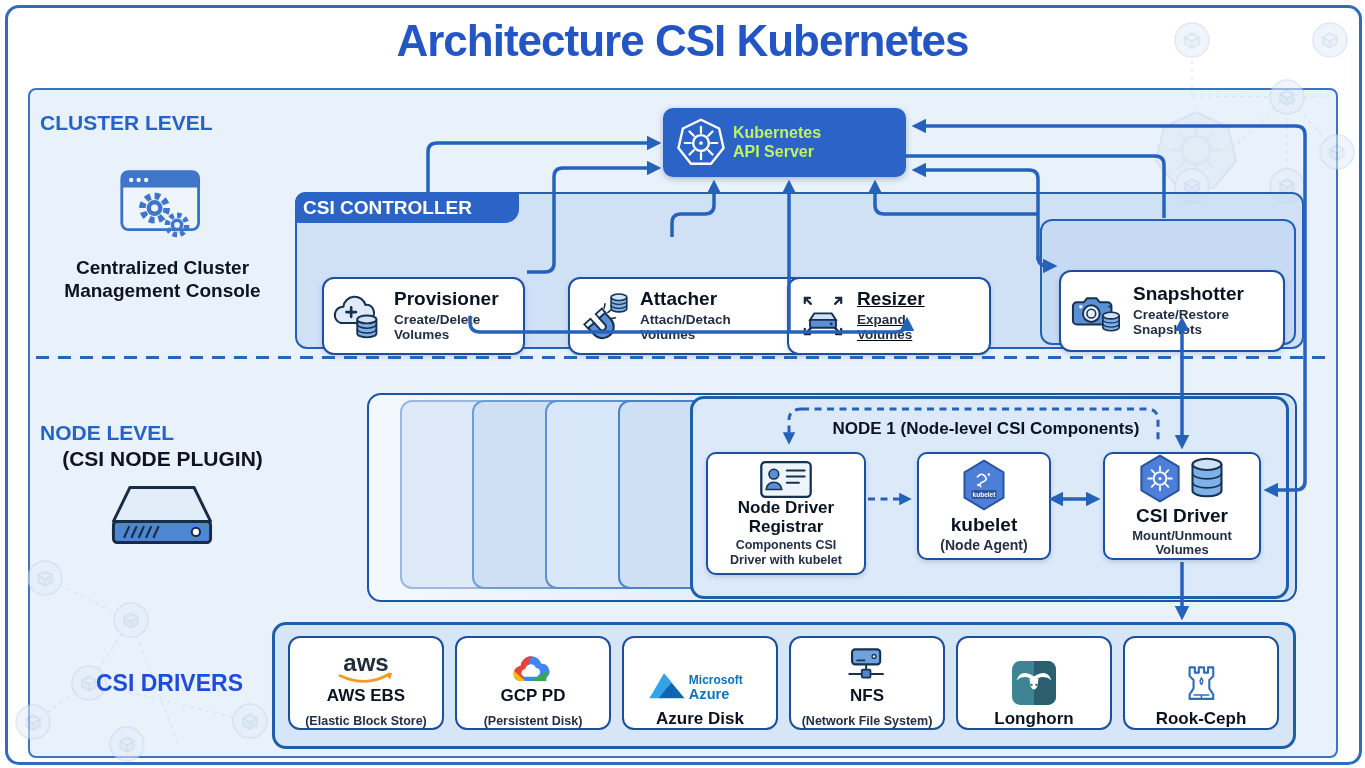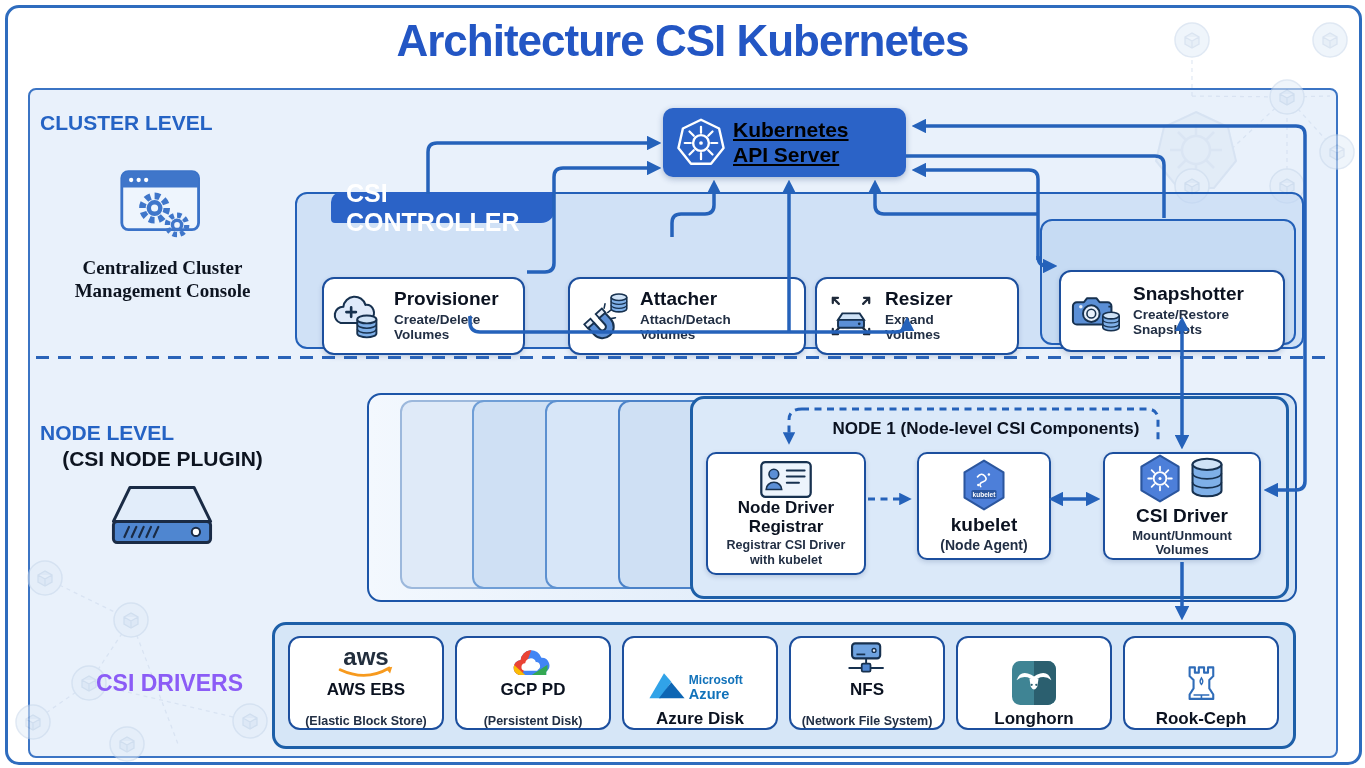--- a/index.html
+++ b/index.html
@@ -9,26 +9,26 @@
   .frame{left:5px;top:5px;width:1351px;height:754px;border:3px solid #2e6cbe;border-radius:14px;}
   .title{left:0;top:16px;width:100%;text-align:center;font-size:44px;font-weight:bold;
          color:#2356c4;letter-spacing:-1px;}
   .mainpanel{left:28px;top:88px;width:1306px;height:666px;background:#e9f1fb;
              border:2px solid #3b74c4;border-radius:8px;}
   .lvl-blue{font-size:21px;font-weight:bold;color:#2563c4;text-align:left;}
   .lvl-dark{font-size:21px;font-weight:bold;color:#0d1420;text-align:center;}
   .caption{font-size:19px;font-weight:bold;color:#0d1420;text-align:center;line-height:1.22;}
   .apibox{left:663px;top:108px;width:243px;height:69px;background:#2b63c7;border-radius:10px;
           display:flex;align-items:center;box-shadow:0 2px 6px rgba(20,50,110,.3);}
-  .apitext{color:#000000;font-size:21px;font-weight:bold;line-height:1.18;margin-left:6px;text-decoration:underline;}
+  .apitext{color:#bef264;font-size:16px;font-weight:bold;line-height:1.18;margin-left:6px;}
   .ctr{left:295px;top:192px;width:1005px;height:153px;background:rgba(187,212,242,.55);
        border:2.5px solid #2360b8;border-radius:12px;}
   .ctrtab{left:295px;top:192px;width:224px;height:31px;background:#2b63c7;
-          border-radius:10px 4px 14px 4px;color:#fff;font-size:25px;font-weight:bold;
-          display:flex;align-items:center;padding-left:15px;box-sizing:border-box;margin-left:36px;}
+          border-radius:10px 4px 14px 4px;color:#fff;font-size:19px;font-weight:bold;
+          display:flex;align-items:center;padding-left:8px;box-sizing:border-box;}
   .subpanel{left:1040px;top:219px;width:252px;height:122px;background:#c6dbf3;
             border:2.5px solid #2360b8;border-radius:12px;}
   .wbox{background:#ffffff;border:2.5px solid #1c4f9e;border-radius:12px;
         box-shadow:0 2px 5px rgba(23,52,105,.18);display:flex;align-items:center;
         gap:8px;padding:0 8px;box-sizing:border-box;margin-top:40px;}
   .btitle{font-size:19px;font-weight:bold;color:#0b1220;line-height:1.05;}
   .bsub{font-size:13.5px;font-weight:600;color:#222f44;line-height:1.15;margin-top:3px;}
   .nodectr{left:367px;top:393px;width:926px;height:205px;border:2.5px solid #1c55a8;border-radius:14px;
            background:linear-gradient(90deg,#f3f8fe 0%,#e2edfa 40%,#d3e4f6 100%);}
   .card{top:400px;width:150px;height:185px;border-radius:12px;}
@@ -40,23 +40,23 @@
         box-shadow:0 2px 5px rgba(23,52,105,.18);display:flex;flex-direction:column;
         align-items:center;justify-content:center;text-align:center;box-sizing:border-box;}
   .ntitle{font-size:17px;font-weight:bold;color:#0b1220;line-height:1.1;}
   .nsub{font-size:12.5px;font-weight:600;color:#222f44;line-height:1.15;margin-top:2px;}
   .drvctr{left:272px;top:622px;width:1018px;height:121px;background:#d6e6f7;
           border:3px solid #1d5fa8;border-radius:14px;}
   .drvbox{top:636px;width:156px;height:94px;background:#ffffff;border:2.5px solid #1c4f9e;
           border-radius:12px;display:flex;flex-direction:column;align-items:center;
           justify-content:flex-end;text-align:center;box-sizing:border-box;}
   .dname{font-size:17px;font-weight:bold;color:#0b1220;line-height:1.05;}
-  .dsub{font-size:12.5px;font-weight:600;color:#222f44;line-height:1.05;margin-top:16px;}
+  .dsub{font-size:12.5px;font-weight:600;color:#222f44;line-height:1.05;margin-top:10px;}
   .drvlabel{left:62px;top:670px;width:215px;text-align:center;font-size:23px;
-            font-weight:bold;color:#8b5cf6;}
+            font-weight:bold;color:#1d4ed8;}
   svg{display:block;}
   #wires{left:0;top:0;pointer-events:none;}
   .wire{fill:none;stroke:#2562ba;stroke-width:3.5px;}
   .wdash{stroke-dasharray:7 5.5;stroke-width:3px;}
 </style>
 </head>
 <body>
 
 <div id="stage">
 
@@ -108,21 +108,21 @@
       <circle cx="38" cy="42" r="8.5" fill="#3f76ca"></circle>
         <circle cx="38" cy="42" r="3.8" fill="#eef5fd"></circle>
     </g>
     <g transform="translate(62,60) scale(.8)">
       <circle r="13" fill="none" stroke="#3f76ca" stroke-width="7" stroke-dasharray="5.8 4.35"></circle>
       <circle r="8.5" fill="#3f76ca"></circle>
         <circle r="3.8" fill="#eef5fd"></circle>
     </g>
   </svg>
 
-  <div class="abs caption" style="left:25px;top:256px;width:275px;font-family:Liberation Serif, serif;">
+  <div class="abs caption" style="left:25px;top:256px;width:275px;">
     <div>Centralized  Cluster</div>
     <div>Management Console</div>
   </div>
 
   <div class="abs lvl-blue" style="left:40px;top:421px;width:245px;">NODE LEVEL</div>
   <div class="abs lvl-dark" style="left:30px;top:447px;width:265px;">(CSI NODE PLUGIN)</div>
 
   <svg class="abs" style="left:105px;top:482px;" width="114" height="66" viewBox="0 0 124 72">
     <polygon points="27,6 97,6 115,43 9,43" fill="#e2edfa" stroke="#1a2b45" stroke-width="3.2" stroke-linejoin="round"></polygon>
     <rect x="9" y="43" width="106" height="23" rx="4" fill="#4f86d0" stroke="#1a2b45" stroke-width="3.2"></rect>
@@ -165,21 +165,21 @@
         <ellipse cx="0" cy="-8" rx="11" ry="4.5" fill="#cfe2f6" stroke="#17314f" stroke-width="2.2"></ellipse>
         <path d="M-11,-2.5 a11,4.5 0 0 0 22,0 M-11,3 a11,4.5 0 0 0 22,0" fill="none" stroke="#17314f" stroke-width="1.7"></path>
       </g>
     </svg>
     <div>
       <div class="btitle">Attacher</div>
       <div class="bsub" style="width:110px;">Attach/Detach Volumes</div>
     </div>
   </div>
 
-  <div class="abs wbox" style="left:815px;top:237px;width:204px;height:78px;">
+  <div class="abs wbox" style="left:787px;top:237px;width:204px;height:78px;text-decoration:underline;">
     <svg width="52" height="52" viewBox="0 0 60 60">
       <g stroke="#1f2a3a" stroke-width="2.6" stroke-linecap="round" stroke-linejoin="round" fill="none">
         <path d="M16,16 9,9 M15,9 H9 V15"></path>
         <path d="M44,16 51,9 M45,9 H51 V15"></path>
         <path d="M16,44 9,51 M9,45 V51 H15"></path>
         <path d="M44,44 51,51 M51,45 V51 H45"></path>
       </g>
       <polygon points="20,27 40,27 45,34.5 15,34.5" fill="#cfe2f6" stroke="#17314f" stroke-width="2.2"></polygon>
       <rect x="15" y="34.5" width="30" height="9" rx="2" fill="#5b8fd6" stroke="#17314f" stroke-width="2.2"></rect>
       <circle cx="39.5" cy="39" r="1.6" fill="#17314f"></circle>
@@ -231,21 +231,21 @@
   <div class="abs node1label">NODE 1 (Node-level CSI Components)</div>
 
   <div class="abs vbox" style="left:706px;top:452px;width:160px;height:123px;padding:6px 4px;">
     <svg width="58" height="42" viewBox="0 0 66 48">
       <rect x="2.5" y="2.5" width="61" height="43" rx="5" fill="#edf4fc" stroke="#17314f" stroke-width="2.8"></rect>
       <circle cx="18" cy="17.5" r="6" fill="#5b8fd6" stroke="#17314f" stroke-width="2"></circle>
       <path d="M8.5,36.5 a9.6,9 0 0 1 19.2,0 z" fill="#5b8fd6" stroke="#17314f" stroke-width="2"></path>
       <path d="M34,13 h22 M34,20.5 h22 M34,28 h15" stroke="#17314f" stroke-width="2.5" stroke-linecap="round"></path>
     </svg>
     <div class="ntitle" style="width:120px;">Node Driver Registrar</div>
-    <div class="nsub" style="width:138px;">Registrar CSI Driver with kubelet</div>
+    <div class="nsub" style="width:138px;">Components CSI Driver with kubelet</div>
   </div>
 
   <div class="abs vbox" style="left:917px;top:452px;width:134px;height:108px;">
     <svg width="46" height="52" viewBox="0 0 56 64">
       <polygon points="28,2 52,16.5 52,47.5 28,62 4,47.5 4,16.5" fill="#4d7fd9" stroke="#2b569e" stroke-width="2.5" stroke-linejoin="round"></polygon>
       <path d="M20,22 q5,-6 9,-1 q4,5 -2,7 q-6,2 -3,6" stroke="#ffffff" stroke-width="2" fill="none" stroke-linecap="round"></path>
       <circle cx="34" cy="19" r="1.5" fill="#ffffff"></circle>
         <circle cx="21" cy="32" r="1.5" fill="#ffffff"></circle>
       <rect x="12.5" y="38" width="31" height="11" rx="2" fill="#2b569e"></rect>
       <text x="28" y="46.5" font-size="8" font-weight="bold" fill="#ffffff" text-anchor="middle">kubelet</text>

